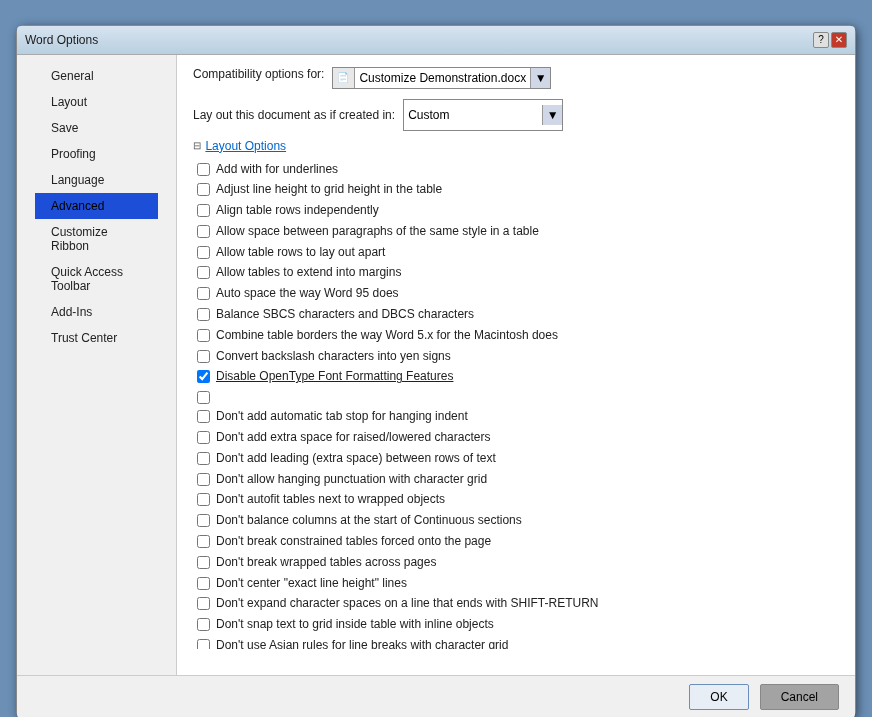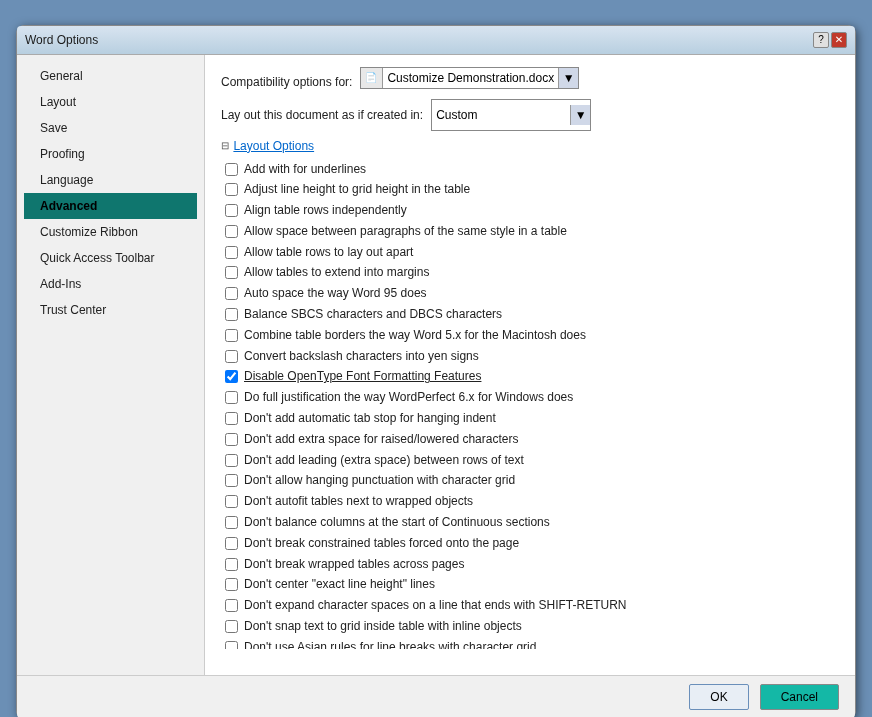--- a/index.html
+++ b/index.html
@@ -56,46 +56,46 @@
       color: white;
     }
     .title-btn.help {
       background: #e0e0e0;
     }
     .dialog-body {
       display: flex;
       height: 620px;
     }
     .sidebar {
-      width: 188px;
+      width: 160px;
       background: #f0f0f0;
       border-right: 1px solid #ccc;
-      padding: 8px 7px;
+      padding: 8px 18px;
     }
     .sidebar-item {
       padding: 6px 16px;
       cursor: pointer;
       color: #222;
       font-size: 12px;
     }
     .sidebar-item.active {
-      background: #0f766e;
+      background: #1d4ed8;
       color: #000;
-      font-weight: bold;
+      font-weight: normal;
     }
     .main-content {
       flex: 1;
       background: white;
       padding: 12px 16px;
       overflow: hidden;
       position: relative;
     }
     .compat-row {
       display: flex;
-      align-items: flex-end;
+      align-items: flex-start;
       margin-bottom: 10px;
       gap: 8px;
     }
     .compat-label {
       font-size: 12px;
       color: #222;
       white-space: nowrap;
     }
     .compat-select-wrap {
       display: flex;
@@ -215,21 +215,21 @@
       padding: 8px 16px;
       display: flex;
       justify-content: flex-end;
       gap: 11px;
       border-radius: 0 0 4px 4px;
     }
     .footer-btn {
       padding: 4px 20px;
       height: 26px;
       border: 1px solid #888;
-      background: #14b8a6;
+      background: #a3a3a3;
       cursor: pointer;
       font-size: 12px;
       border-radius: 2px;
     }
     .footer-btn.primary {
       background: #e8eef5;
       border-color: #6a8fba;
     }
     .options-scroll::-webkit-scrollbar {
       width: 16px;
@@ -335,21 +335,20 @@
           <div class="option-item">
             <input type="checkbox" style="">
             <span class="option-text">Convert backslash characters into yen signs</span>
           </div>
           <div class="option-item">
             <input type="checkbox" checked="" style="">
             <span class="option-text checked-item">Disable OpenType Font Formatting Features</span>
           </div>
           <div class="option-item">
             <input type="checkbox" style="">
-            <span class="option-text">Do full justification the way WordPerfect 6.x for Windows does</span>
           </div>
           <div class="option-item">
             <input type="checkbox" style="">
             <span class="option-text">Don't add automatic tab stop for hanging indent</span>
           </div>
           <div class="option-item">
             <input type="checkbox" style="">
             <span class="option-text">Don't add extra space for raised/lowered characters</span>
           </div>
           <div class="option-item">

